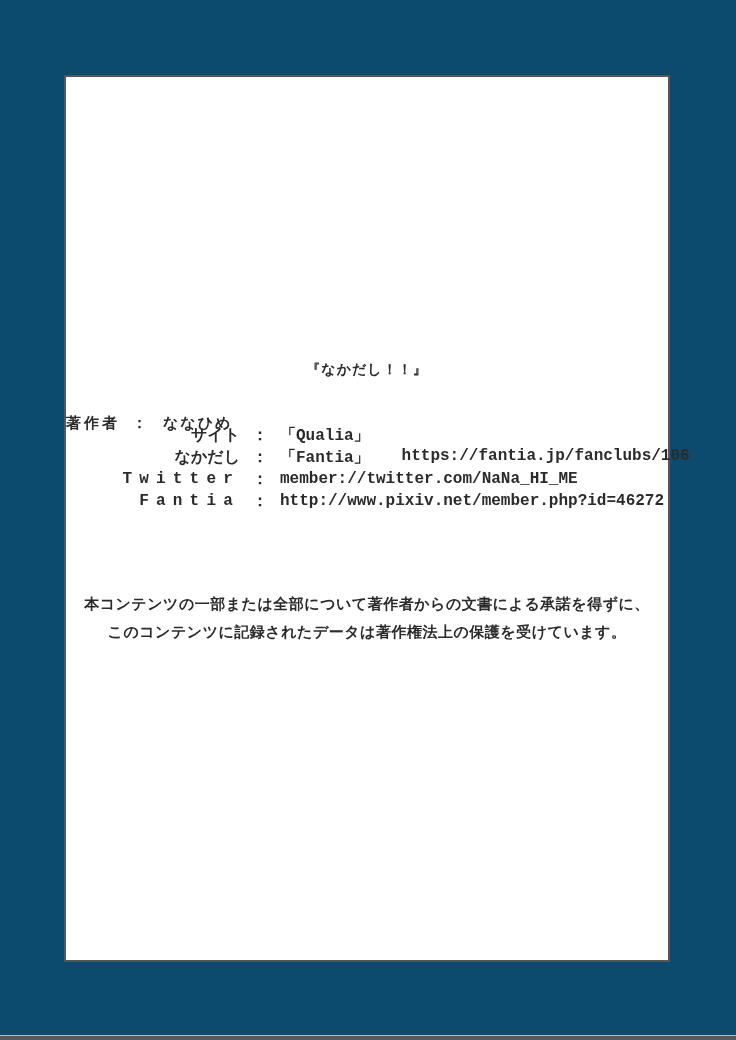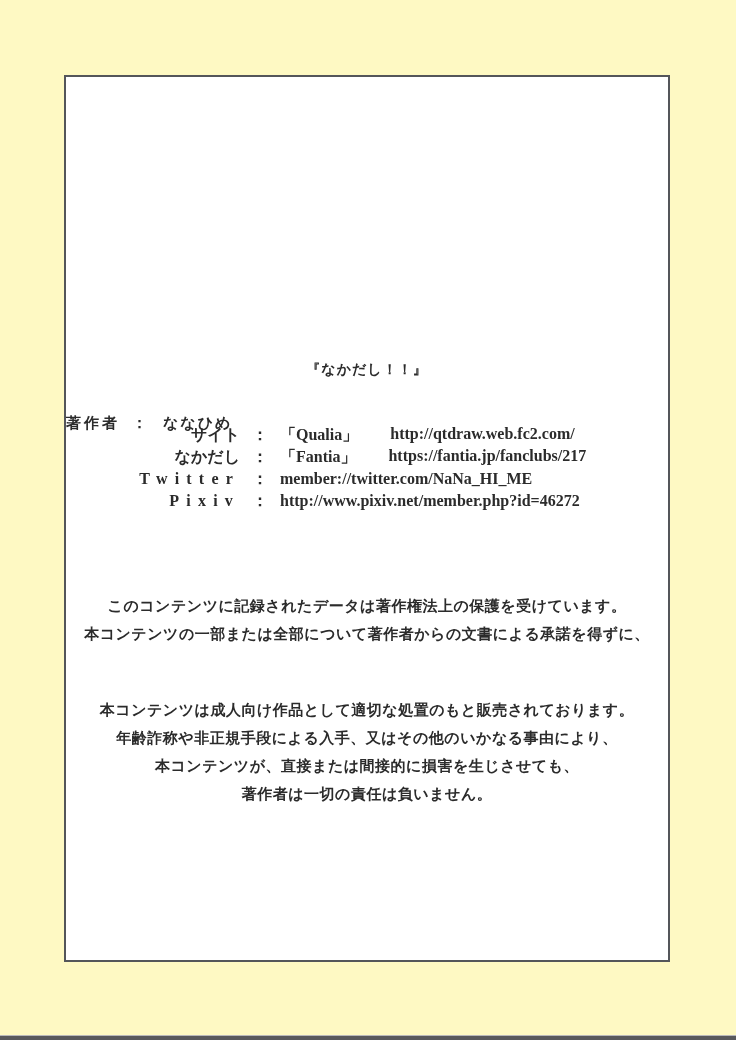--- a/index.html
+++ b/index.html
@@ -4,23 +4,23 @@
 <style>
   html, body {
     margin: 0;
     padding: 0;
     background: #ffffff;
   }
   .page {
     position: relative;
     width: 736px;
     height: 1040px;
-    background: #fef9c3;
+    background: #0c4a6e;
     overflow: hidden;
-    font-family: Liberation Serif, serif;
+    font-family: Liberation Mono, monospace;
     font-weight: bold;
     color: #2b2b2b;
   }
   .frame {
     position: absolute;
     left: 64px;
     top: 75px;
     width: 602px;
     height: 883px;
     border: 2px solid #54565a;
@@ -107,61 +107,54 @@
       <span class="a-name">ななひめ</span>
     </div>
 
     <div class="contacts">
 
       <div class="contact-row">
         <span class="c-label">サイト</span>
         <span class="c-colon">：</span>
         <span class="c-value">
           <span class="c-quoted">「Qualia」</span>
-          <span class="c-url">http://qtdraw.web.fc2.com/</span>
         </span>
       </div>
 
       <div class="contact-row">
         <span class="c-label">なかだし</span>
         <span class="c-colon">：</span>
         <span class="c-value">
           <span class="c-quoted">「Fantia」</span>
-          <span class="c-url">https://fantia.jp/fanclubs/217</span>
+          <span class="c-url">https://fantia.jp/fanclubs/106</span>
         </span>
       </div>
 
       <div class="contact-row">
         <span class="c-label spaced">Twitter</span>
         <span class="c-colon">：</span>
         <span class="c-value">
 
           <span class="c-url">member://twitter.com/NaNa_HI_ME</span>
         </span>
       </div>
 
       <div class="contact-row">
-        <span class="c-label spaced">Pixiv</span>
+        <span class="c-label spaced">Fantia</span>
         <span class="c-colon">：</span>
         <span class="c-value">
 
           <span class="c-url">http://www.pixiv.net/member.php?id=46272</span>
         </span>
       </div>
 
     </div>
 
     <div class="para para1">
+      <div class="para-line">本コンテンツの一部または全部について著作者からの文書による承諾を得ずに、</div>
       <div class="para-line">このコンテンツに記録されたデータは著作権法上の保護を受けています。</div>
-      <div class="para-line">本コンテンツの一部または全部について著作者からの文書による承諾を得ずに、</div>
     </div>
 
-    <div class="para para2">
-      <div class="para-line">本コンテンツは成人向け作品として適切な処置のもと販売されております。</div>
-      <div class="para-line">年齢詐称や非正規手段による入手、又はその他のいかなる事由により、</div>
-      <div class="para-line">本コンテンツが、直接または間接的に損害を生じさせても、</div>
-      <div class="para-line">著作者は一切の責任は負いません。</div>
-    </div>
 
   </div>
 
   <div class="bottom-bar"></div>
 </div>
 
 </body></html>

